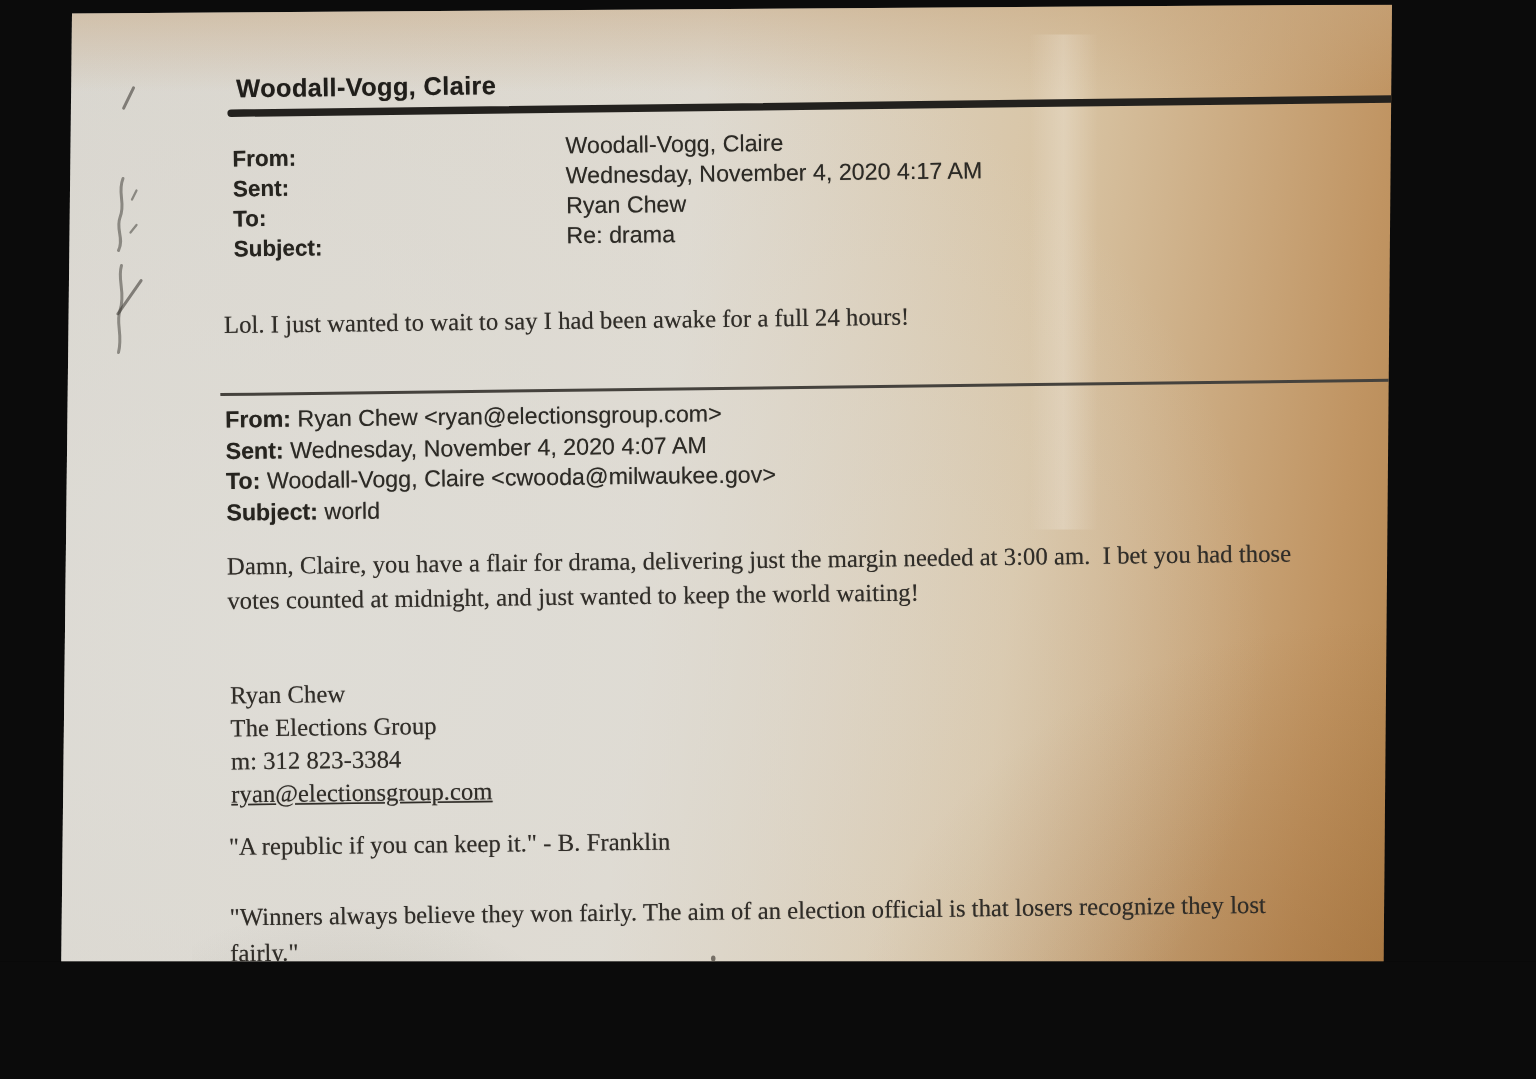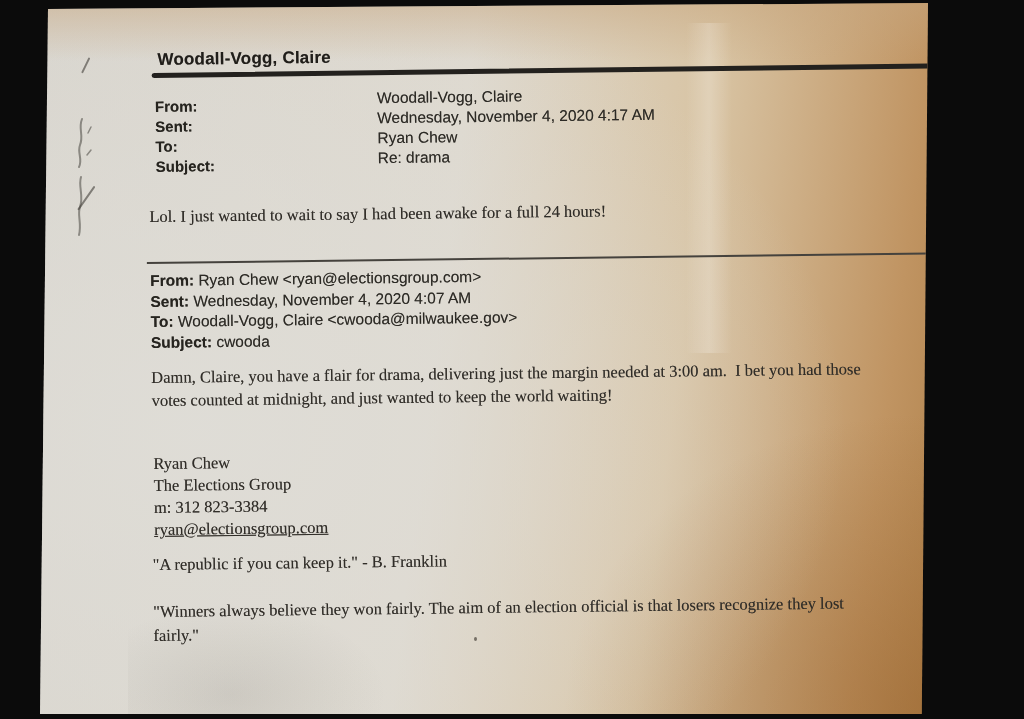--- a/index.html
+++ b/index.html
@@ -1,17 +1,17 @@
 <!DOCTYPE html>
 <html><head>
 <meta charset="utf-8">
 <style>
   html,body{margin:0;padding:0;background:#0b0b0b;}
   .photo{
-    position:relative;width:1024px;height:719px;overflow:hidden;
+    position:relative;width:1024px;height:641px;overflow:hidden;
     background:#0b0b0b;
     font-family:"Liberation Sans",sans-serif;
   }
   
   .paper{
     position:absolute;left:38px;top:3px;width:890px;height:711px;
     clip-path:polygon(10px 6px,100% 0%,99.3% 100%,2px 100%);
     background:
       linear-gradient(to bottom, rgba(199,166,126,0.50), rgba(199,166,126,0) 58px),
       radial-gradient(ellipse 900px 680px at 18% 60%, rgba(223,221,215,0.92), rgba(223,221,215,0) 72%),
@@ -82,21 +82,21 @@
       </div>
 
       <div class="body1 serif">Lol. I just wanted to wait to say I had been awake for a full 24 hours!</div>
 
       <div class="divider"></div>
 
       <div class="reply-hdr">
         <div><b>From:</b> <span>Ryan Chew &lt;ryan@electionsgroup.com&gt;</span></div>
         <div><b>Sent:</b> <span>Wednesday, November 4, 2020 4:07 AM</span></div>
         <div><b>To:</b> <span>Woodall-Vogg, Claire &lt;cwooda@milwaukee.gov&gt;</span></div>
-        <div><b>Subject:</b> <span>cwooda</span></div>
+        <div><b>Subject:</b> <span>world</span></div>
       </div>
 
       <div class="body2 serif">Damn, Claire, you have a flair for drama, delivering just the margin needed at 3:00 am.  I bet you had those
 votes counted at midnight, and just wanted to keep the world waiting!</div>
 
       <div class="signature serif">
         <div>Ryan Chew</div>
         <div>The Elections Group</div>
         <div>m: 312 823-3384</div>
         <div class="sig-email">ryan@electionsgroup.com</div>

